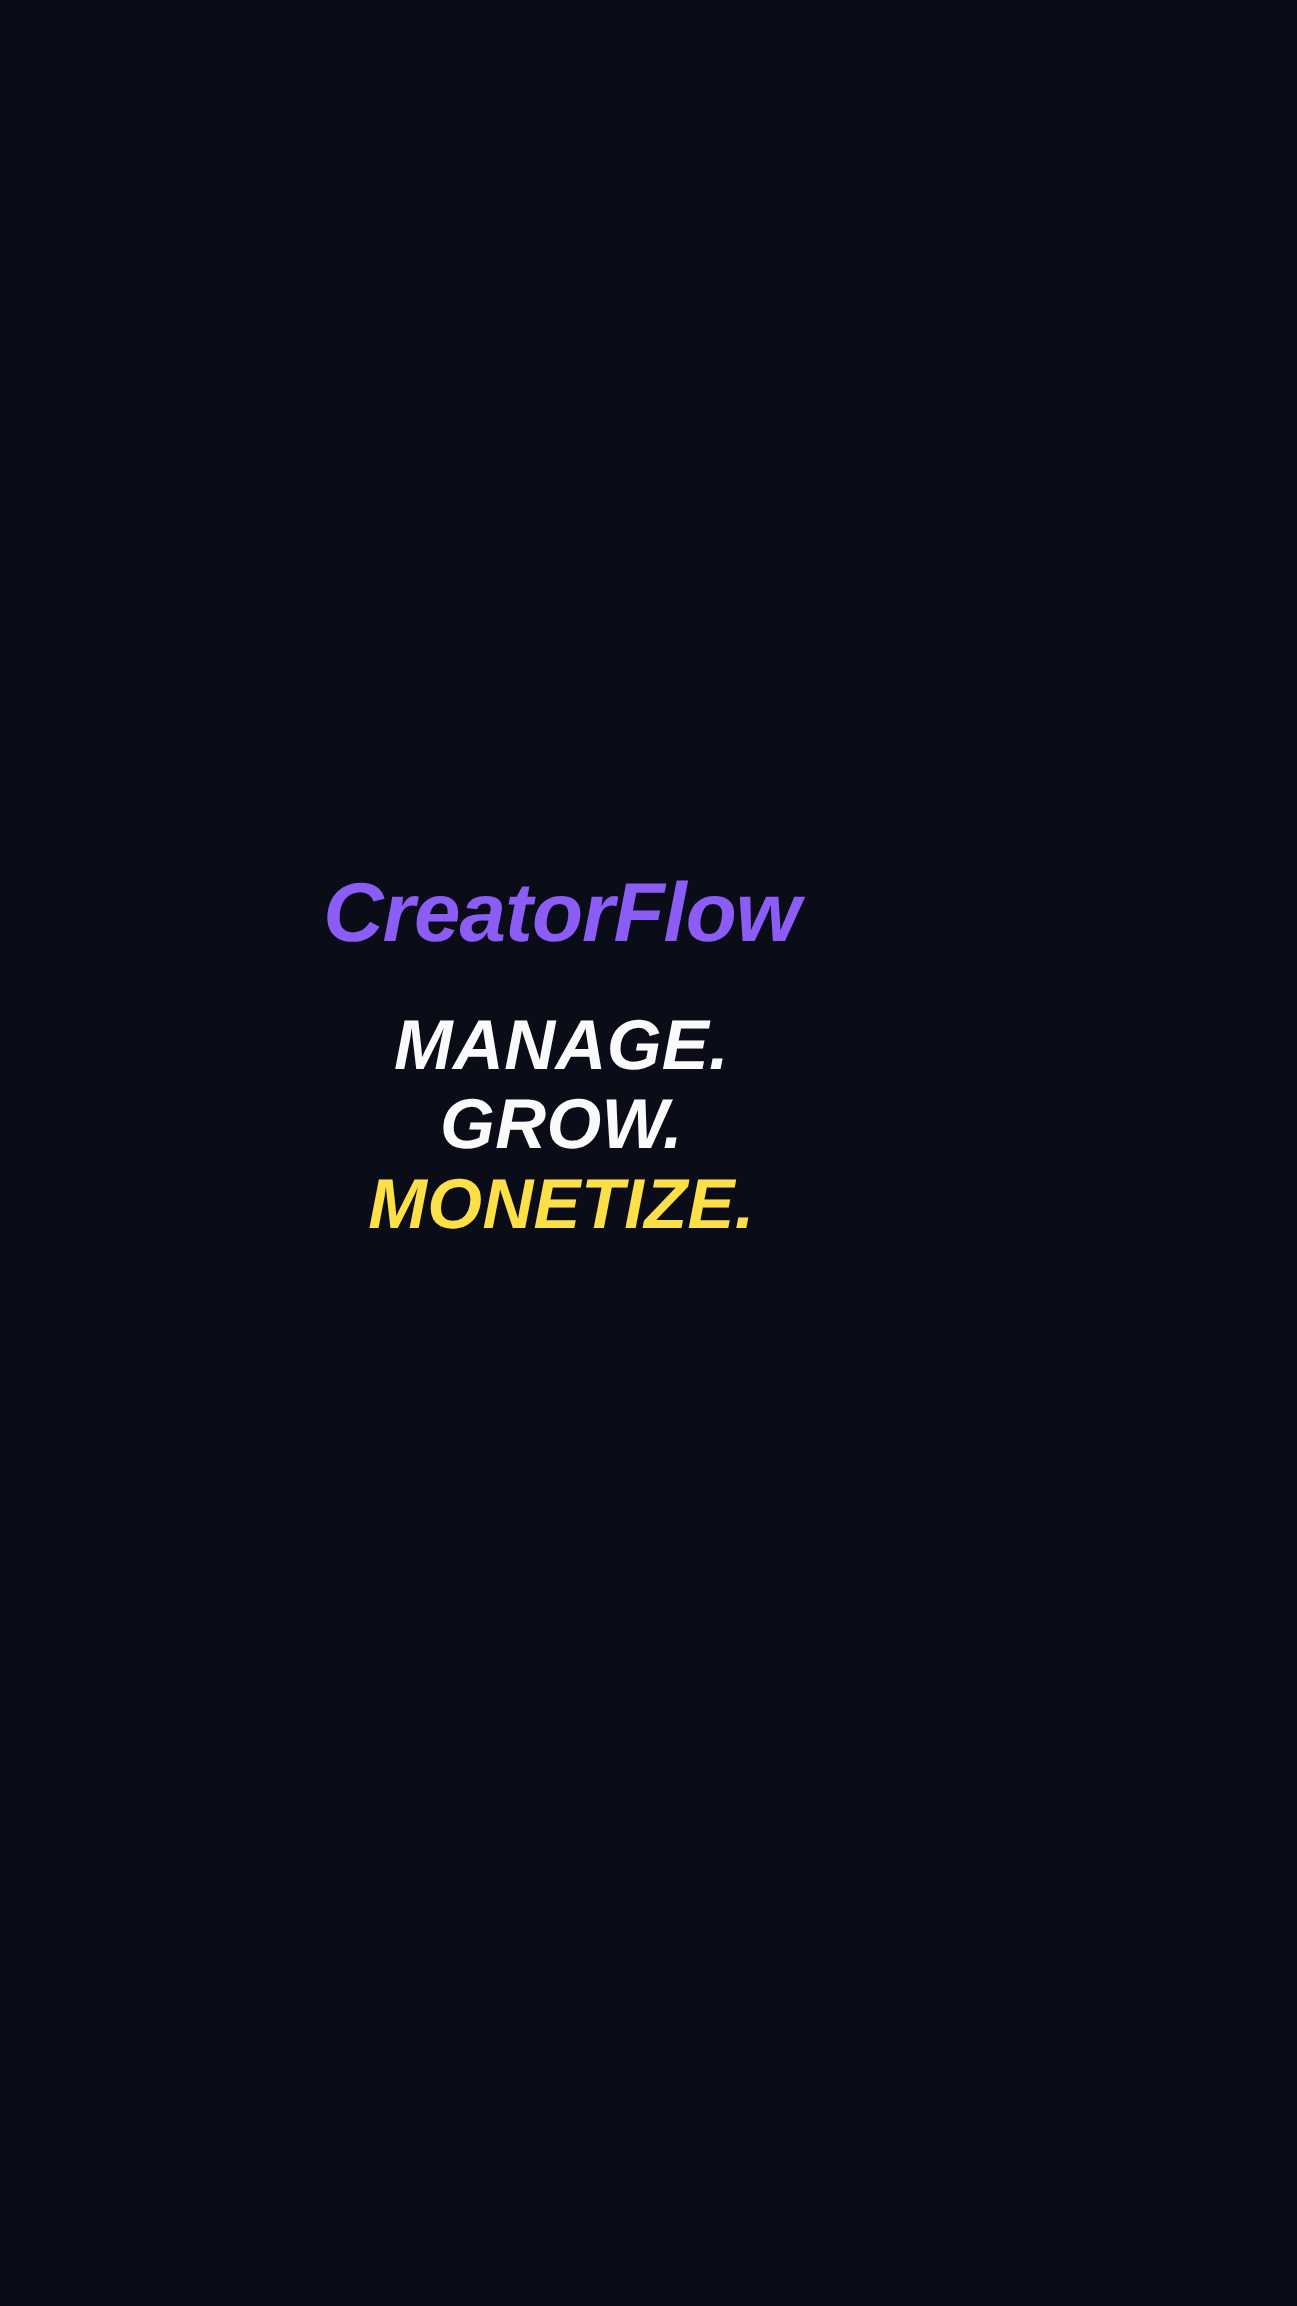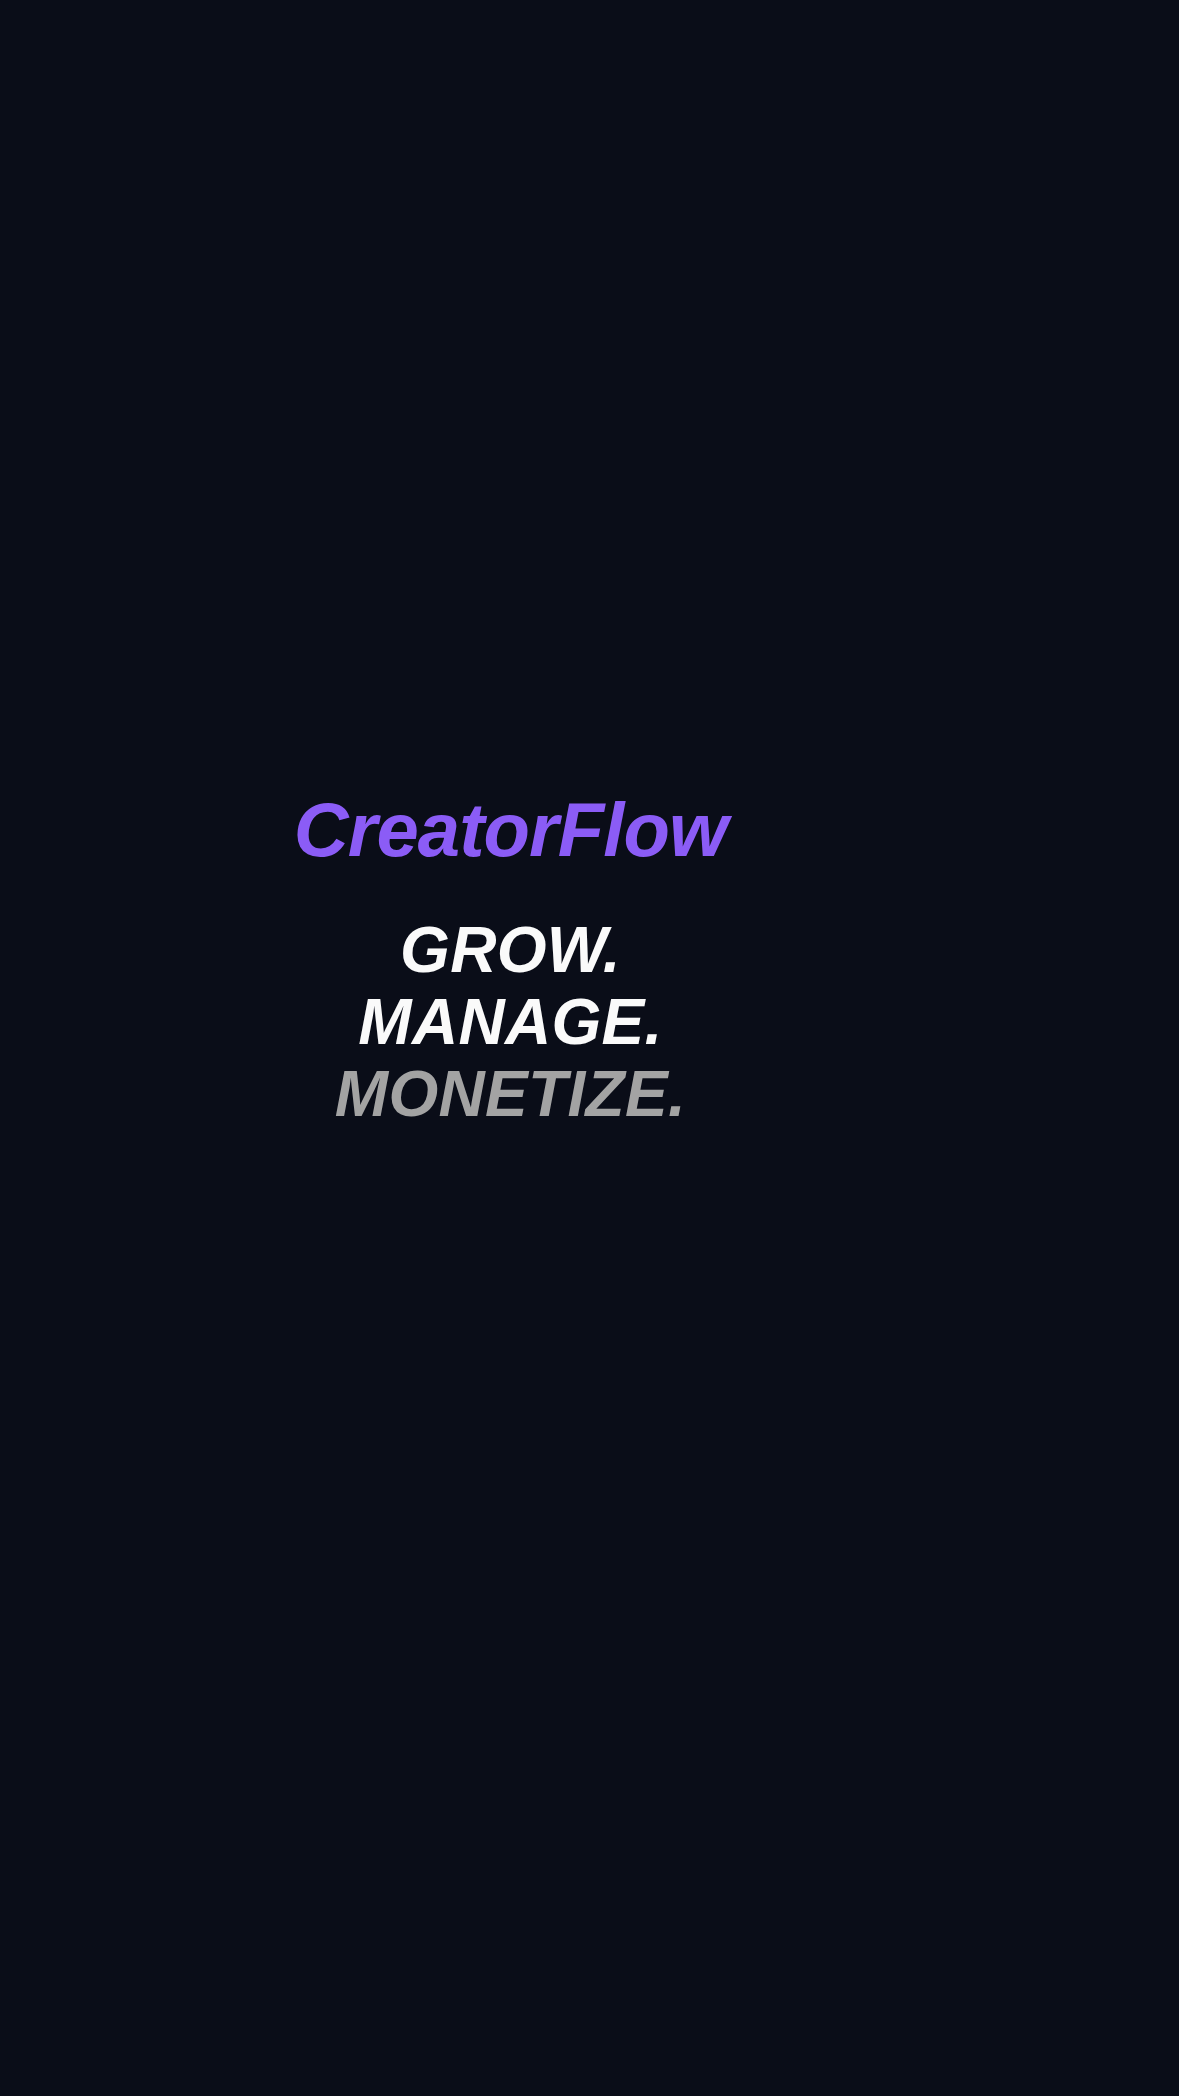--- a/index.html
+++ b/index.html
@@ -80,20 +80,20 @@
 </head>
 <body style="background: rgb(10, 13, 24);">
 
 <div id="splash-screen" style="background: rgb(10, 13, 24);">
 
   <div id="brand-block">
 
     <div id="brand-wordmark" style="color: rgb(139, 92, 246);">CreatorFlow</div>
 
     <div id="tagline">
+      <div class="tagline-line" style="color: rgb(250, 250, 250);">MANAGE.</div>
       <div class="tagline-line" style="color: rgb(250, 250, 250);">GROW.</div>
-      <div class="tagline-line" style="color: rgb(250, 250, 250);">MANAGE.</div>
-      <div class="tagline-line" style="color: #a3a3a3;">MONETIZE.</div>
+      <div class="tagline-line" style="color: #fde047;">MONETIZE.</div>
     </div>
 
   </div>
 
 </div>
 
 </body></html>

